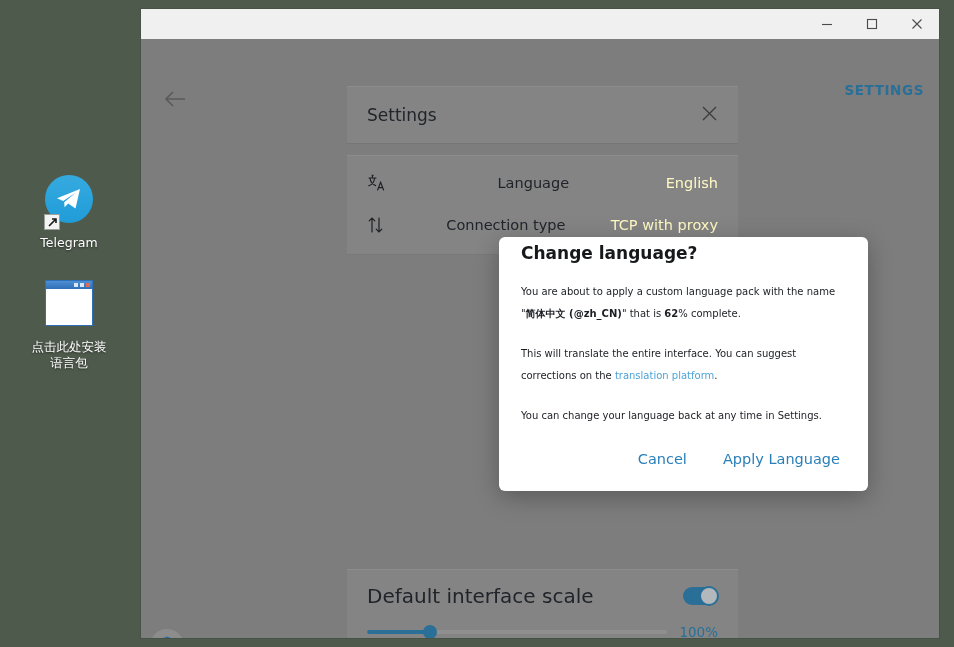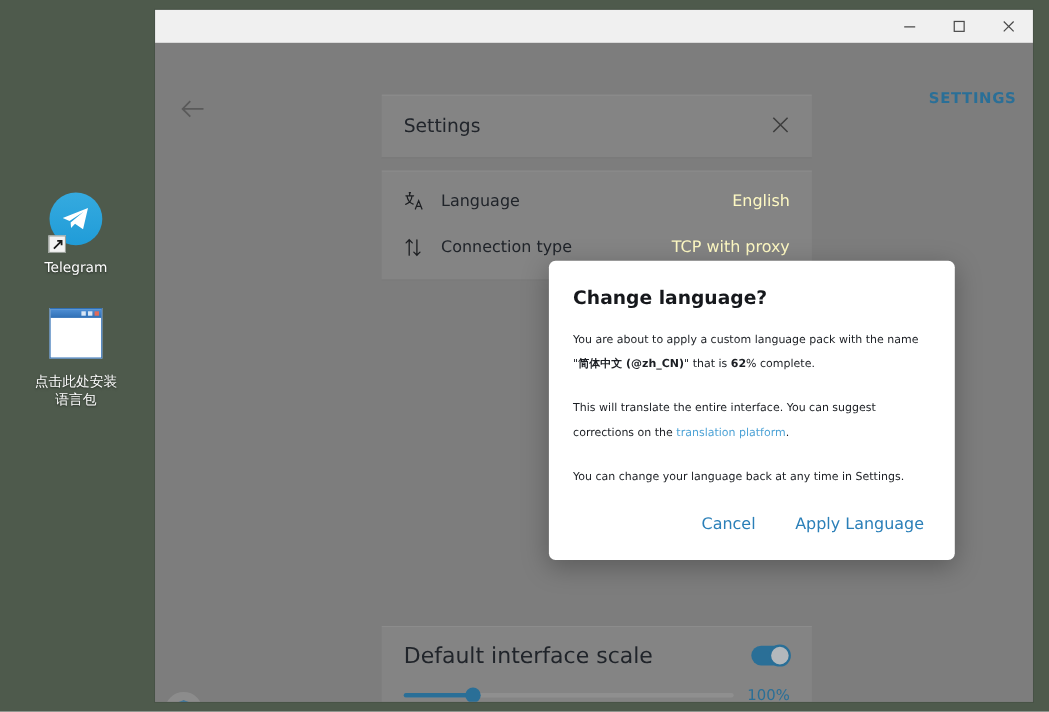--- a/index.html
+++ b/index.html
@@ -141,21 +141,21 @@
     display: flex; align-items: center;
     padding: 0 20px;
     cursor: pointer;
   }
   .srow .icon {
     width: 34px; flex: 0 0 34px;
     color: #1d1f22;
     font-size: 15px;
     display: flex; align-items: center;
   }
-  .srow .label { flex: 1; font-size: 14.5px; color: #20242a; }
+  .srow .label { flex: 1; font-size: 14.5px; color: #20242a; text-align: center; }
   .srow .value { font-size: 14.5px; color: #fef9c3; }
 
   #card-scale { top: 530px; padding: 14px 20px 10px; }
   .scale-head {
     display: flex; align-items: center; justify-content: space-between;
     margin-bottom: 16px;
   }
   .scale-head .label { font-size: 20px; color: #20242a; }
 
   .toggle {
@@ -200,21 +200,21 @@
     cursor: pointer;
   }
 
   
   #dialog {
     position: absolute;
     left: 358px; top: 198px;
     width: 369px;
     background: #ffffff;
     border-radius: 6px;
-    padding: 24px 22px 14px 22px;
+    padding: 6px 22px 14px 22px;
     box-shadow: 0 6px 24px rgba(0,0,0,.28);
     z-index: 40;
   }
   #dialog h2 {
     margin: 0 0 18px;
     font-size: 17px; font-weight: 600; color: #16181c;
   }
   #dialog p {
     margin: 0 0 18px;
     font-size: 10px; line-height: 22px; color: #1b1e23;

